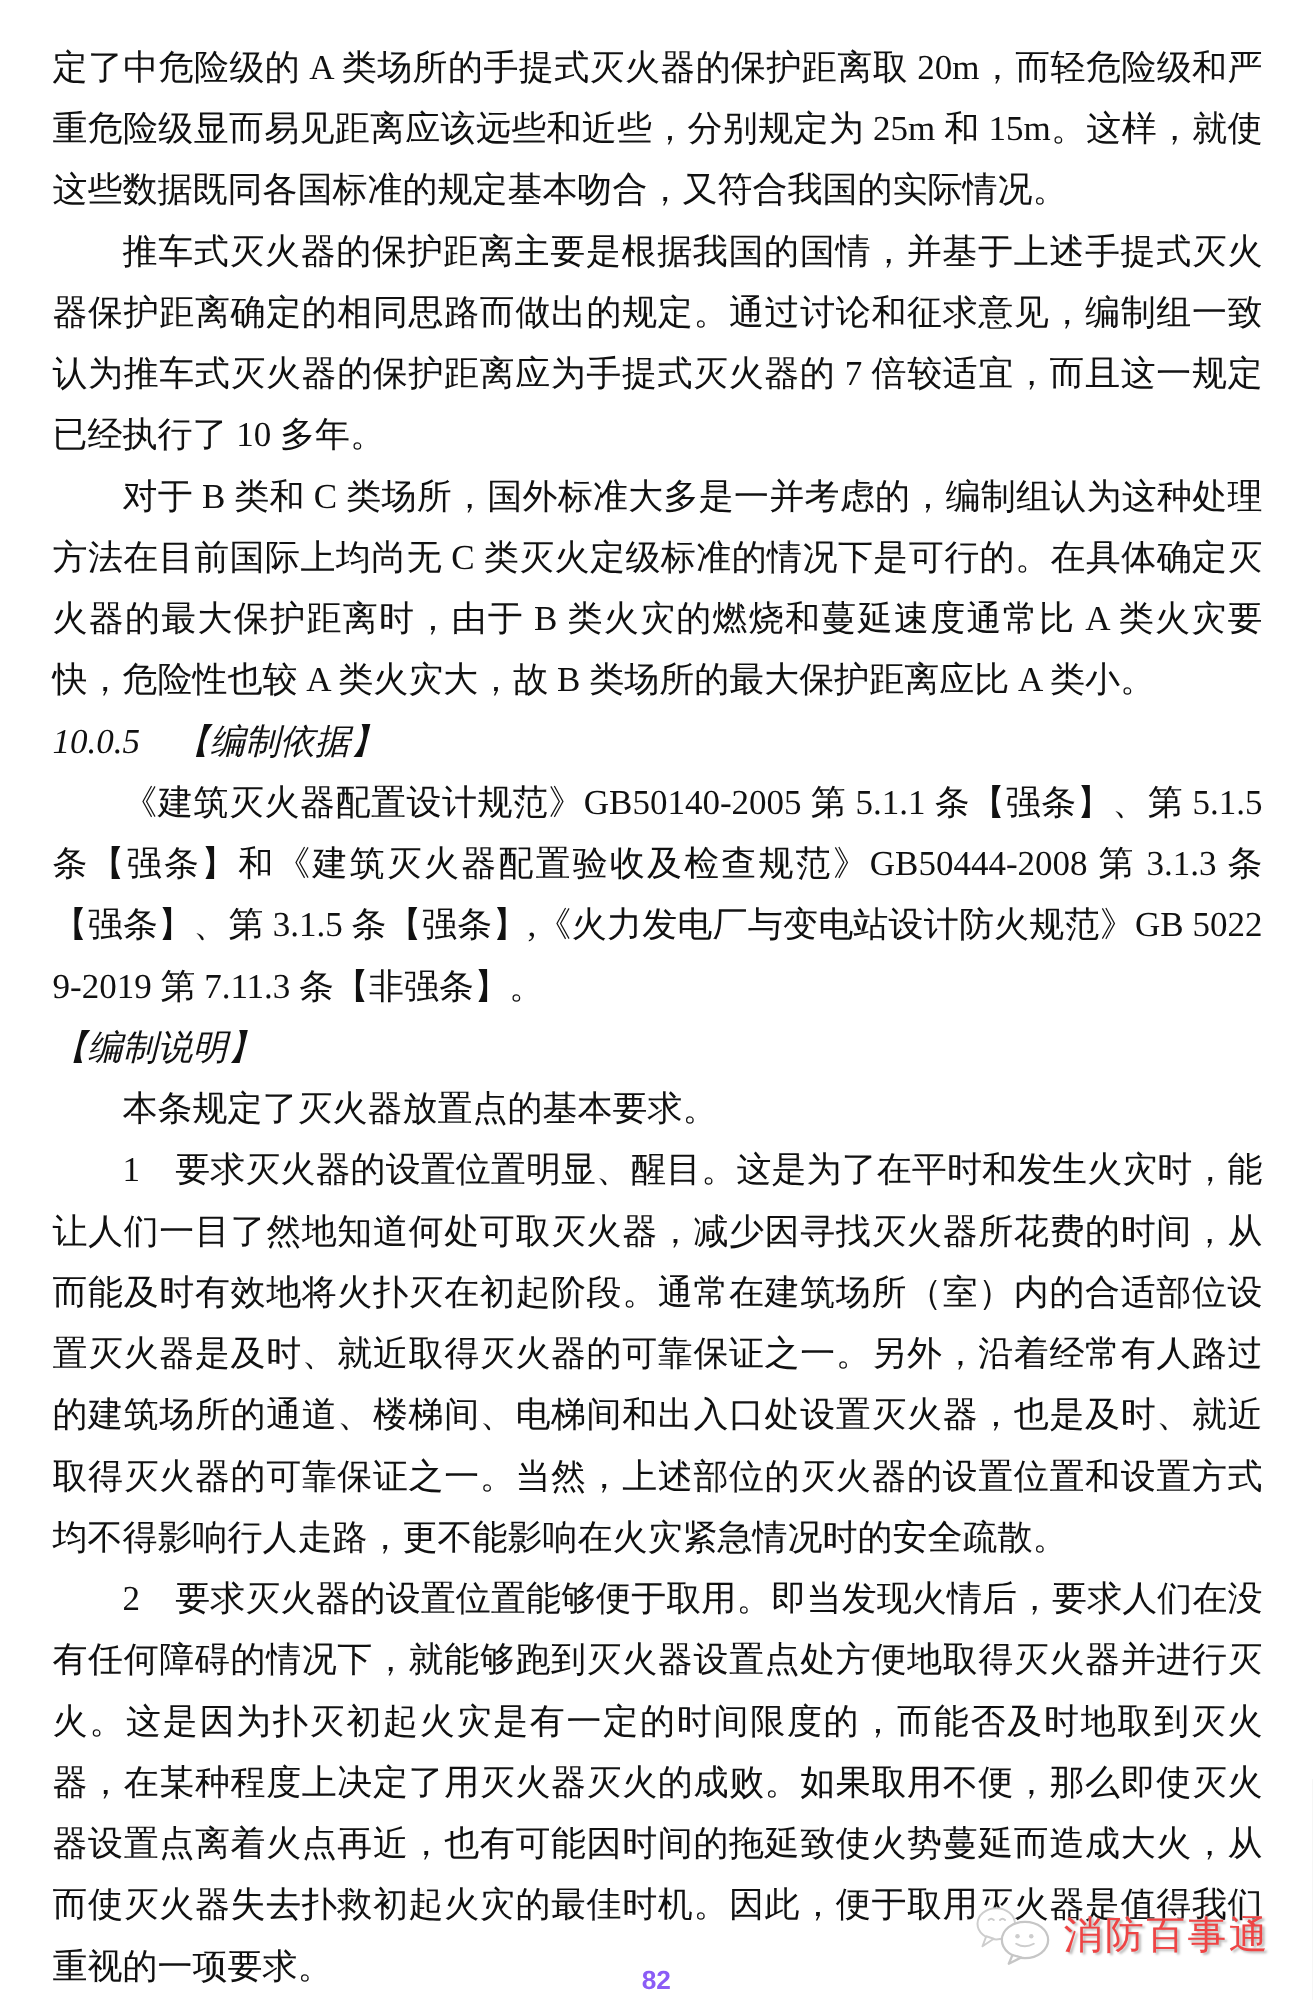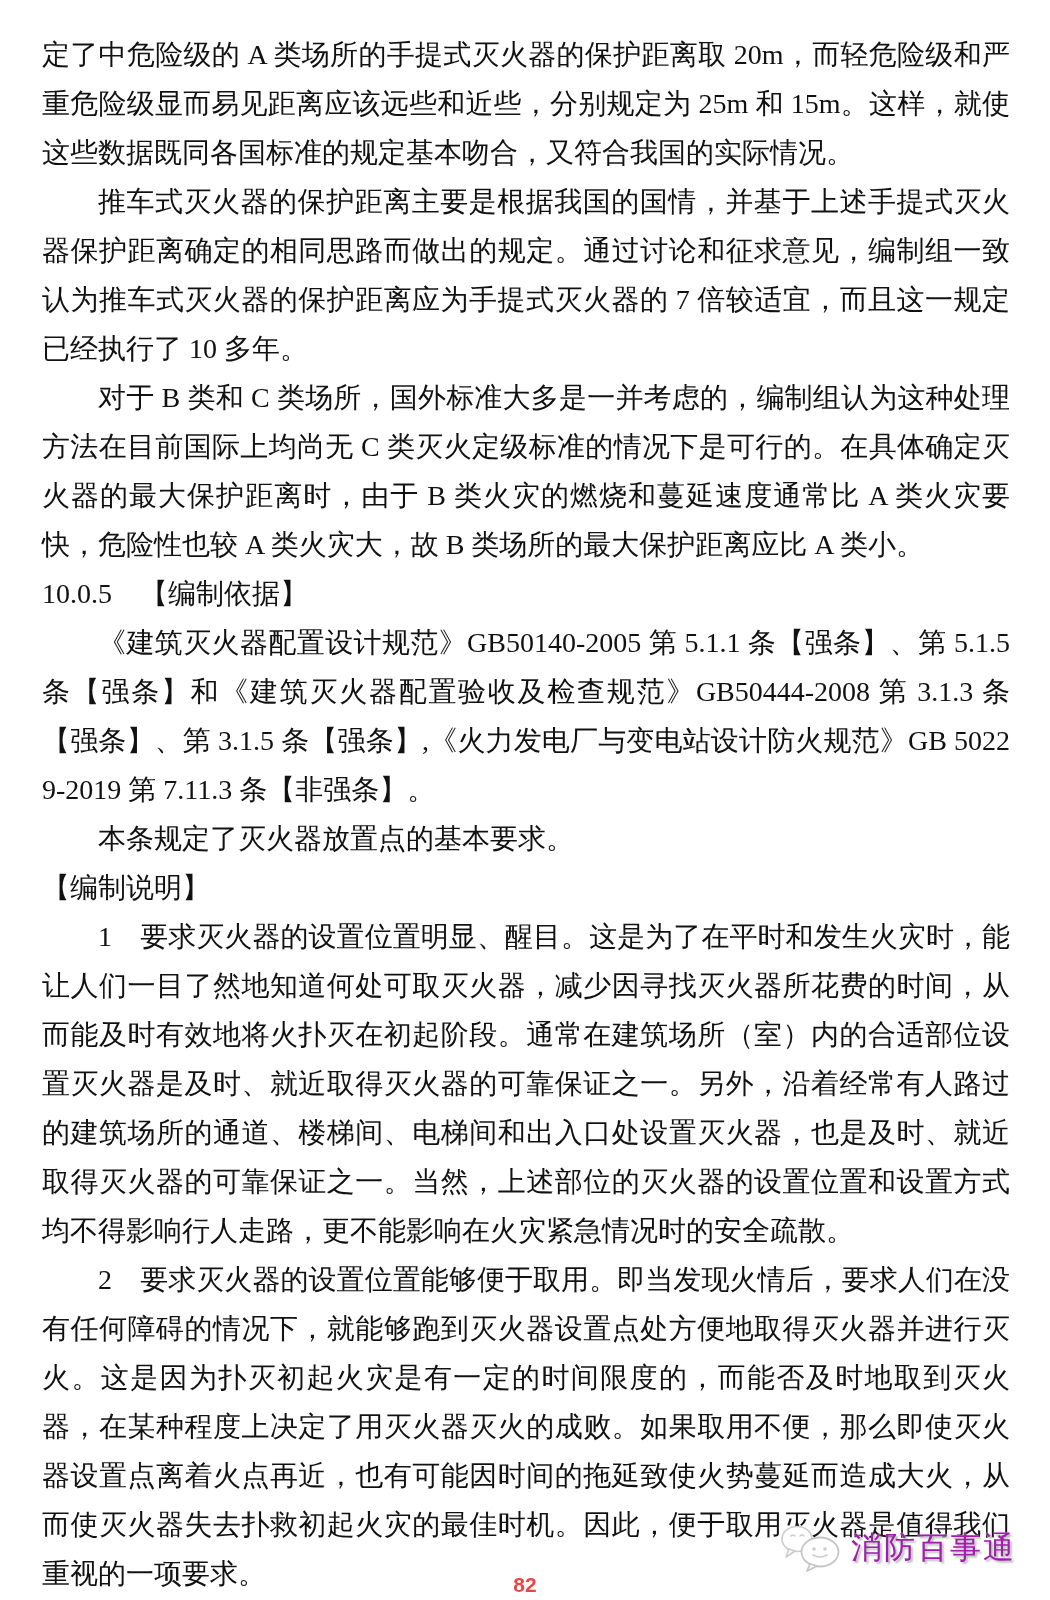--- a/index.html
+++ b/index.html
@@ -18,63 +18,63 @@
   .body-text { width: 968px; }
   .para {
     margin: 0;
     font-size: 28px;
     line-height: 49px;
     text-align: justify;
     text-align-last: left;
     word-break: break-all;
   }
   .para.indent { text-indent: 2em; }
-  .para.heading { text-align: left; }
+  .para.heading { text-align: left; font-style: italic; }
   .watermark {
     position: absolute;
     right: 34px;
     bottom: 28px;
     display: flex;
     align-items: center;
     gap: 8px;
   }
   .wm-icon { width: 64px; height: 48px; }
   .wm-text {
     font-size: 31px;
     letter-spacing: 2px;
-    color: #a21caf;
+    color: #ef4444;
     text-shadow: 2px 2px 2px #b9b9b9, 0 0 1px #dedede;
     font-family: "Liberation Serif", "DejaVu Serif", serif;
     white-space: nowrap;
   }
   .page-number {
     position: absolute;
     left: 0;
     right: 0;
     bottom: 3px;
     text-align: center;
     font-size: 21px;
     font-weight: bold;
     font-family: "Liberation Sans", "DejaVu Sans", sans-serif;
-    color: #ef4444;
+    color: #8b5cf6;
   }
 </style>
 </head>
 <body>
 
 <div class="page">
 
   <div class="body-text">
       <p class="para plain">定了中危险级的 A 类场所的手提式灭火器的保护距离取 20m，而轻危险级和严重危险级显而易见距离应该远些和近些，分别规定为 25m 和 15m。这样，就使这些数据既同各国标准的规定基本吻合，又符合我国的实际情况。</p>
       <p class="para indent">推车式灭火器的保护距离主要是根据我国的国情，并基于上述手提式灭火器保护距离确定的相同思路而做出的规定。通过讨论和征求意见，编制组一致认为推车式灭火器的保护距离应为手提式灭火器的 7 倍较适宜，而且这一规定已经执行了 10 多年。</p>
       <p class="para indent">对于 B 类和 C 类场所，国外标准大多是一并考虑的，编制组认为这种处理方法在目前国际上均尚无 C 类灭火定级标准的情况下是可行的。在具体确定灭火器的最大保护距离时，由于 B 类火灾的燃烧和蔓延速度通常比 A 类火灾要快，危险性也较 A 类火灾大，故 B 类场所的最大保护距离应比 A 类小。</p>
       <p class="para heading">10.0.5　【编制依据】</p>
       <p class="para indent">《建筑灭火器配置设计规范》GB50140-2005 第 5.1.1 条【强条】、第 5.1.5 条【强条】和《建筑灭火器配置验收及检查规范》GB50444-2008 第 3.1.3 条【强条】、第 3.1.5 条【强条】,《火力发电厂与变电站设计防火规范》GB 50229-2019 第 7.11.3 条【非强条】。</p>
+      <p class="para heading">【编制说明】</p>
       <p class="para indent">本条规定了灭火器放置点的基本要求。</p>
-      <p class="para heading">【编制说明】</p>
       <p class="para indent">1　要求灭火器的设置位置明显、醒目。这是为了在平时和发生火灾时，能让人们一目了然地知道何处可取灭火器，减少因寻找灭火器所花费的时间，从而能及时有效地将火扑灭在初起阶段。通常在建筑场所（室）内的合适部位设置灭火器是及时、就近取得灭火器的可靠保证之一。另外，沿着经常有人路过的建筑场所的通道、楼梯间、电梯间和出入口处设置灭火器，也是及时、就近取得灭火器的可靠保证之一。当然，上述部位的灭火器的设置位置和设置方式均不得影响行人走路，更不能影响在火灾紧急情况时的安全疏散。</p>
       <p class="para indent">2　要求灭火器的设置位置能够便于取用。即当发现火情后，要求人们在没有任何障碍的情况下，就能够跑到灭火器设置点处方便地取得灭火器并进行灭火。这是因为扑灭初起火灾是有一定的时间限度的，而能否及时地取到灭火器，在某种程度上决定了用灭火器灭火的成败。如果取用不便，那么即使灭火器设置点离着火点再近，也有可能因时间的拖延致使火势蔓延而造成大火，从而使灭火器失去扑救初起火灾的最佳时机。因此，便于取用灭火器是值得我们重视的一项要求。</p>
     </div>
 
   <div class="watermark">
     <svg class="wm-icon" viewBox="0 0 64 48" xmlns="http://www.w3.org/2000/svg">
 
       <g fill="#ffffff" stroke="#cdcdcd" stroke-width="1.6">
         <ellipse cx="18" cy="15" rx="15" ry="12.5"></ellipse>
         <path d="M10 25 L7 33 L16 27 Z" stroke-linejoin="round"></path>

